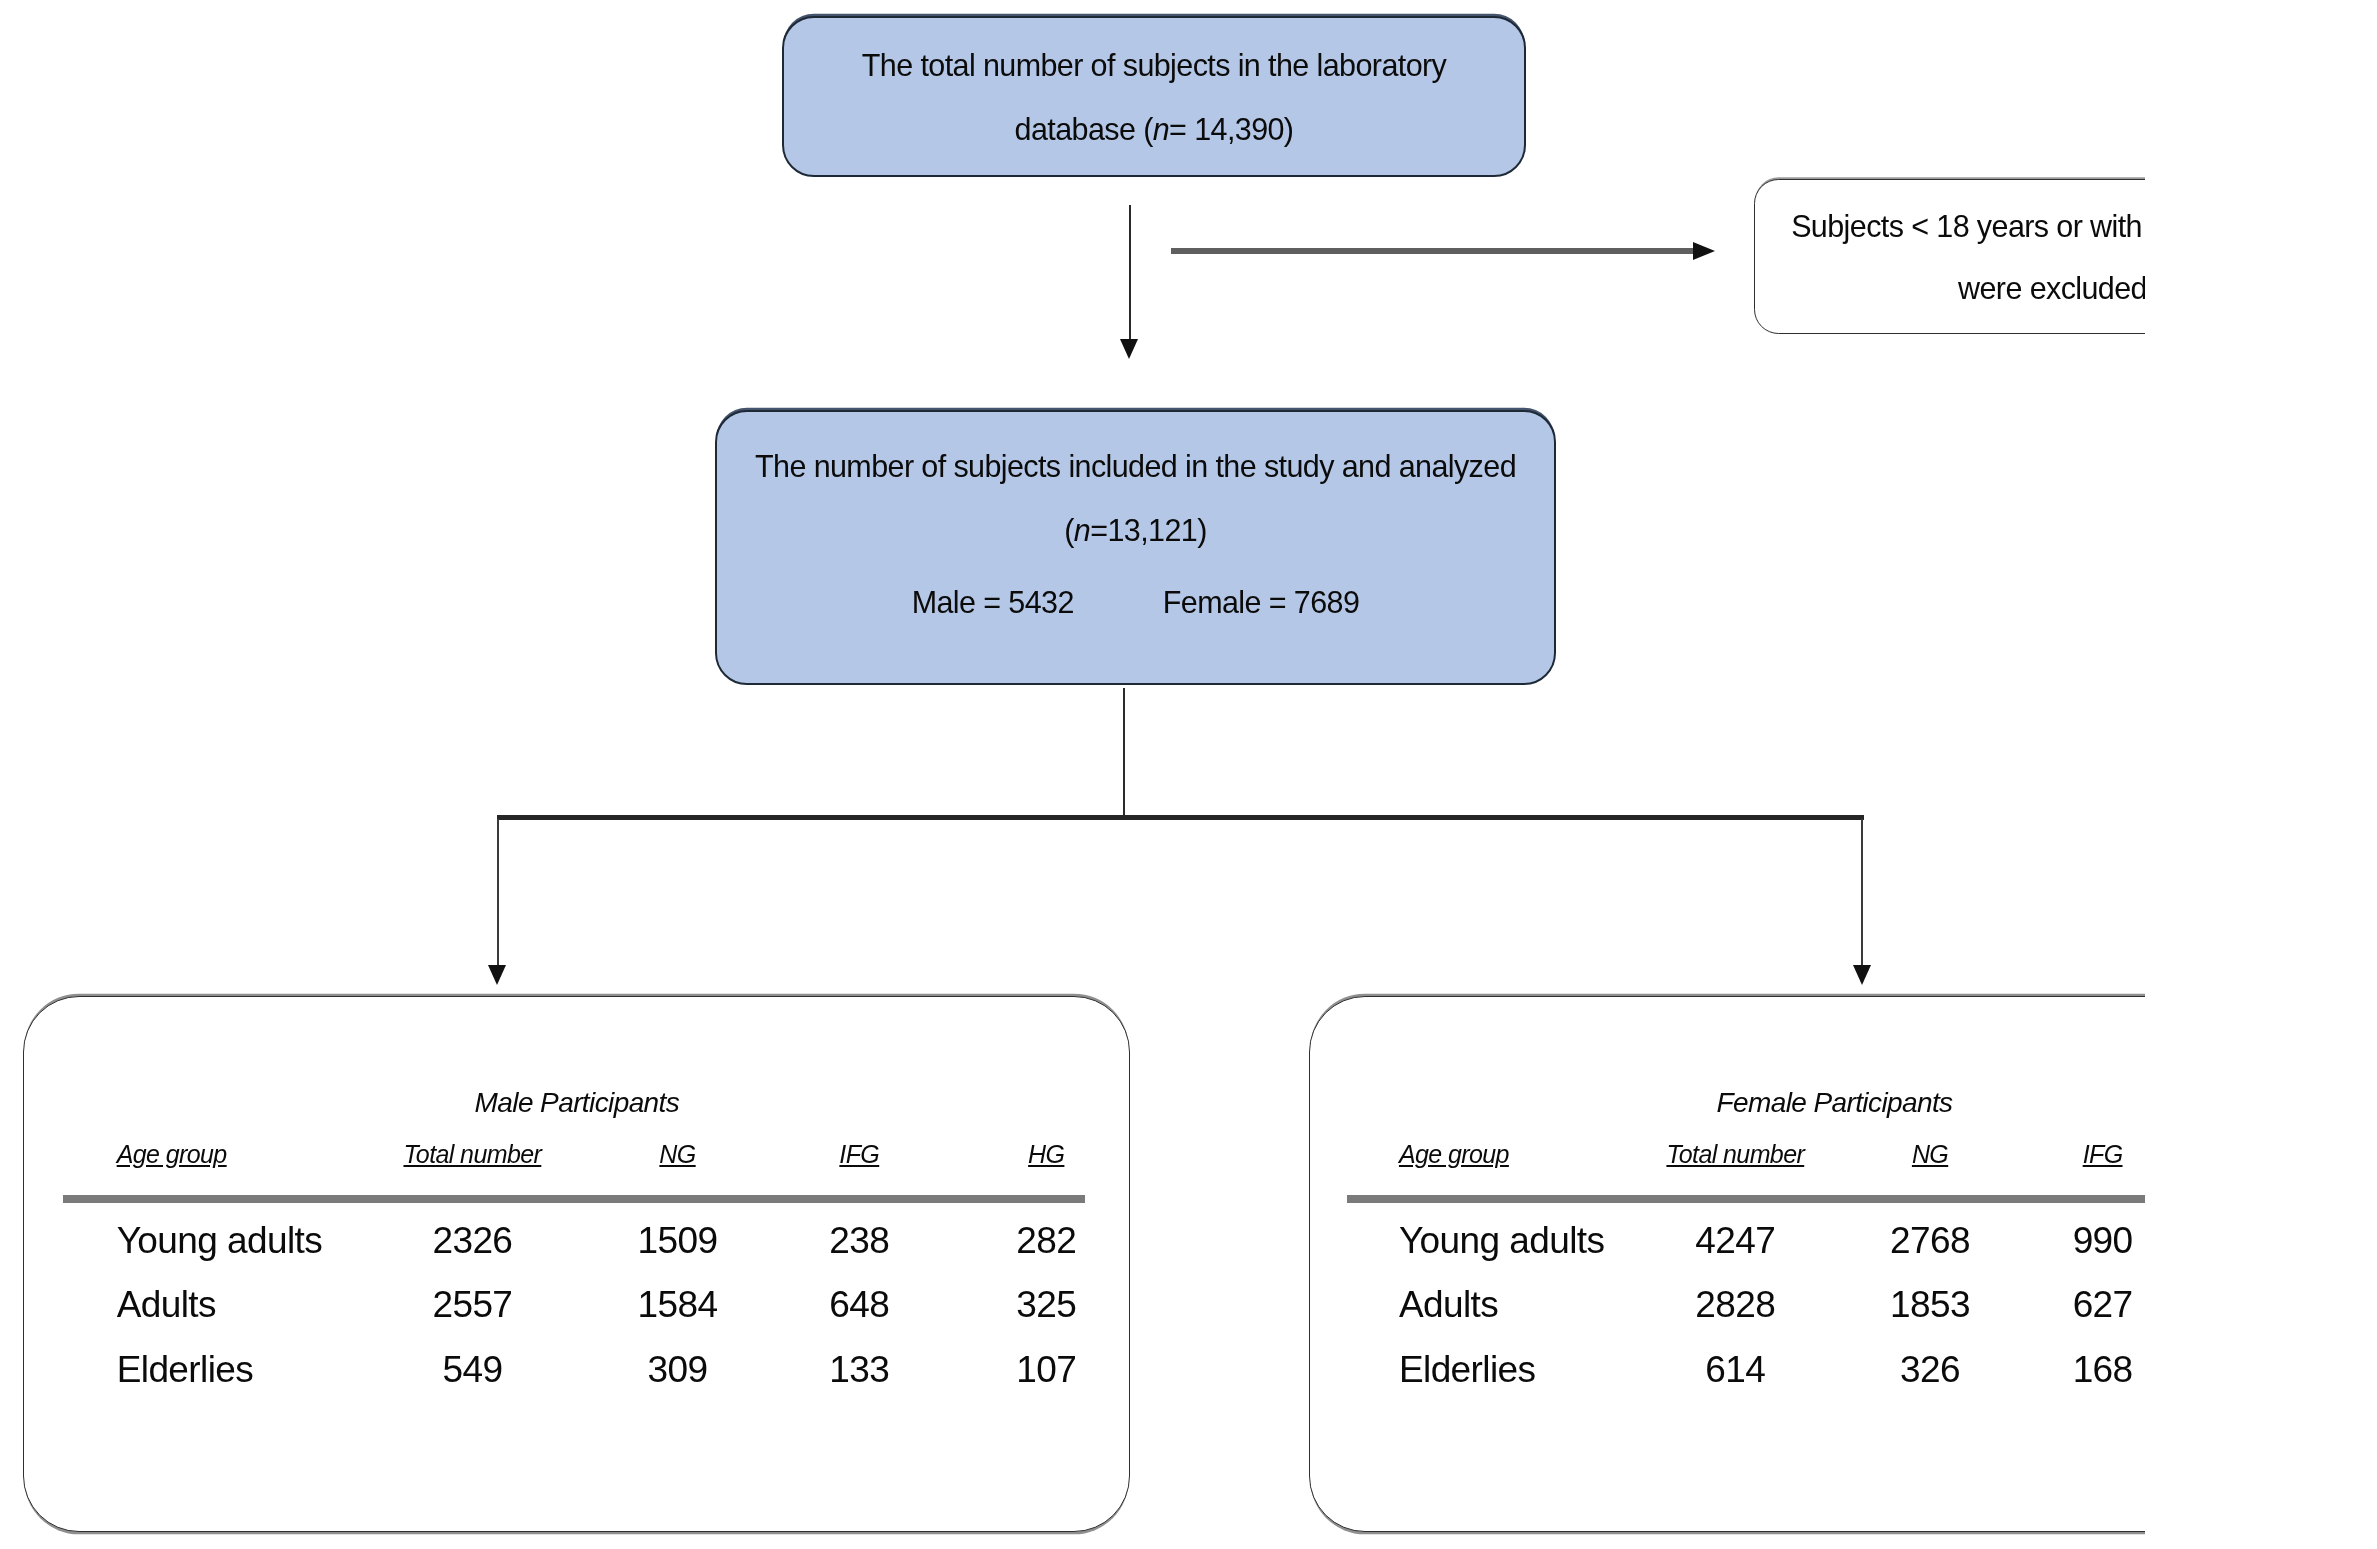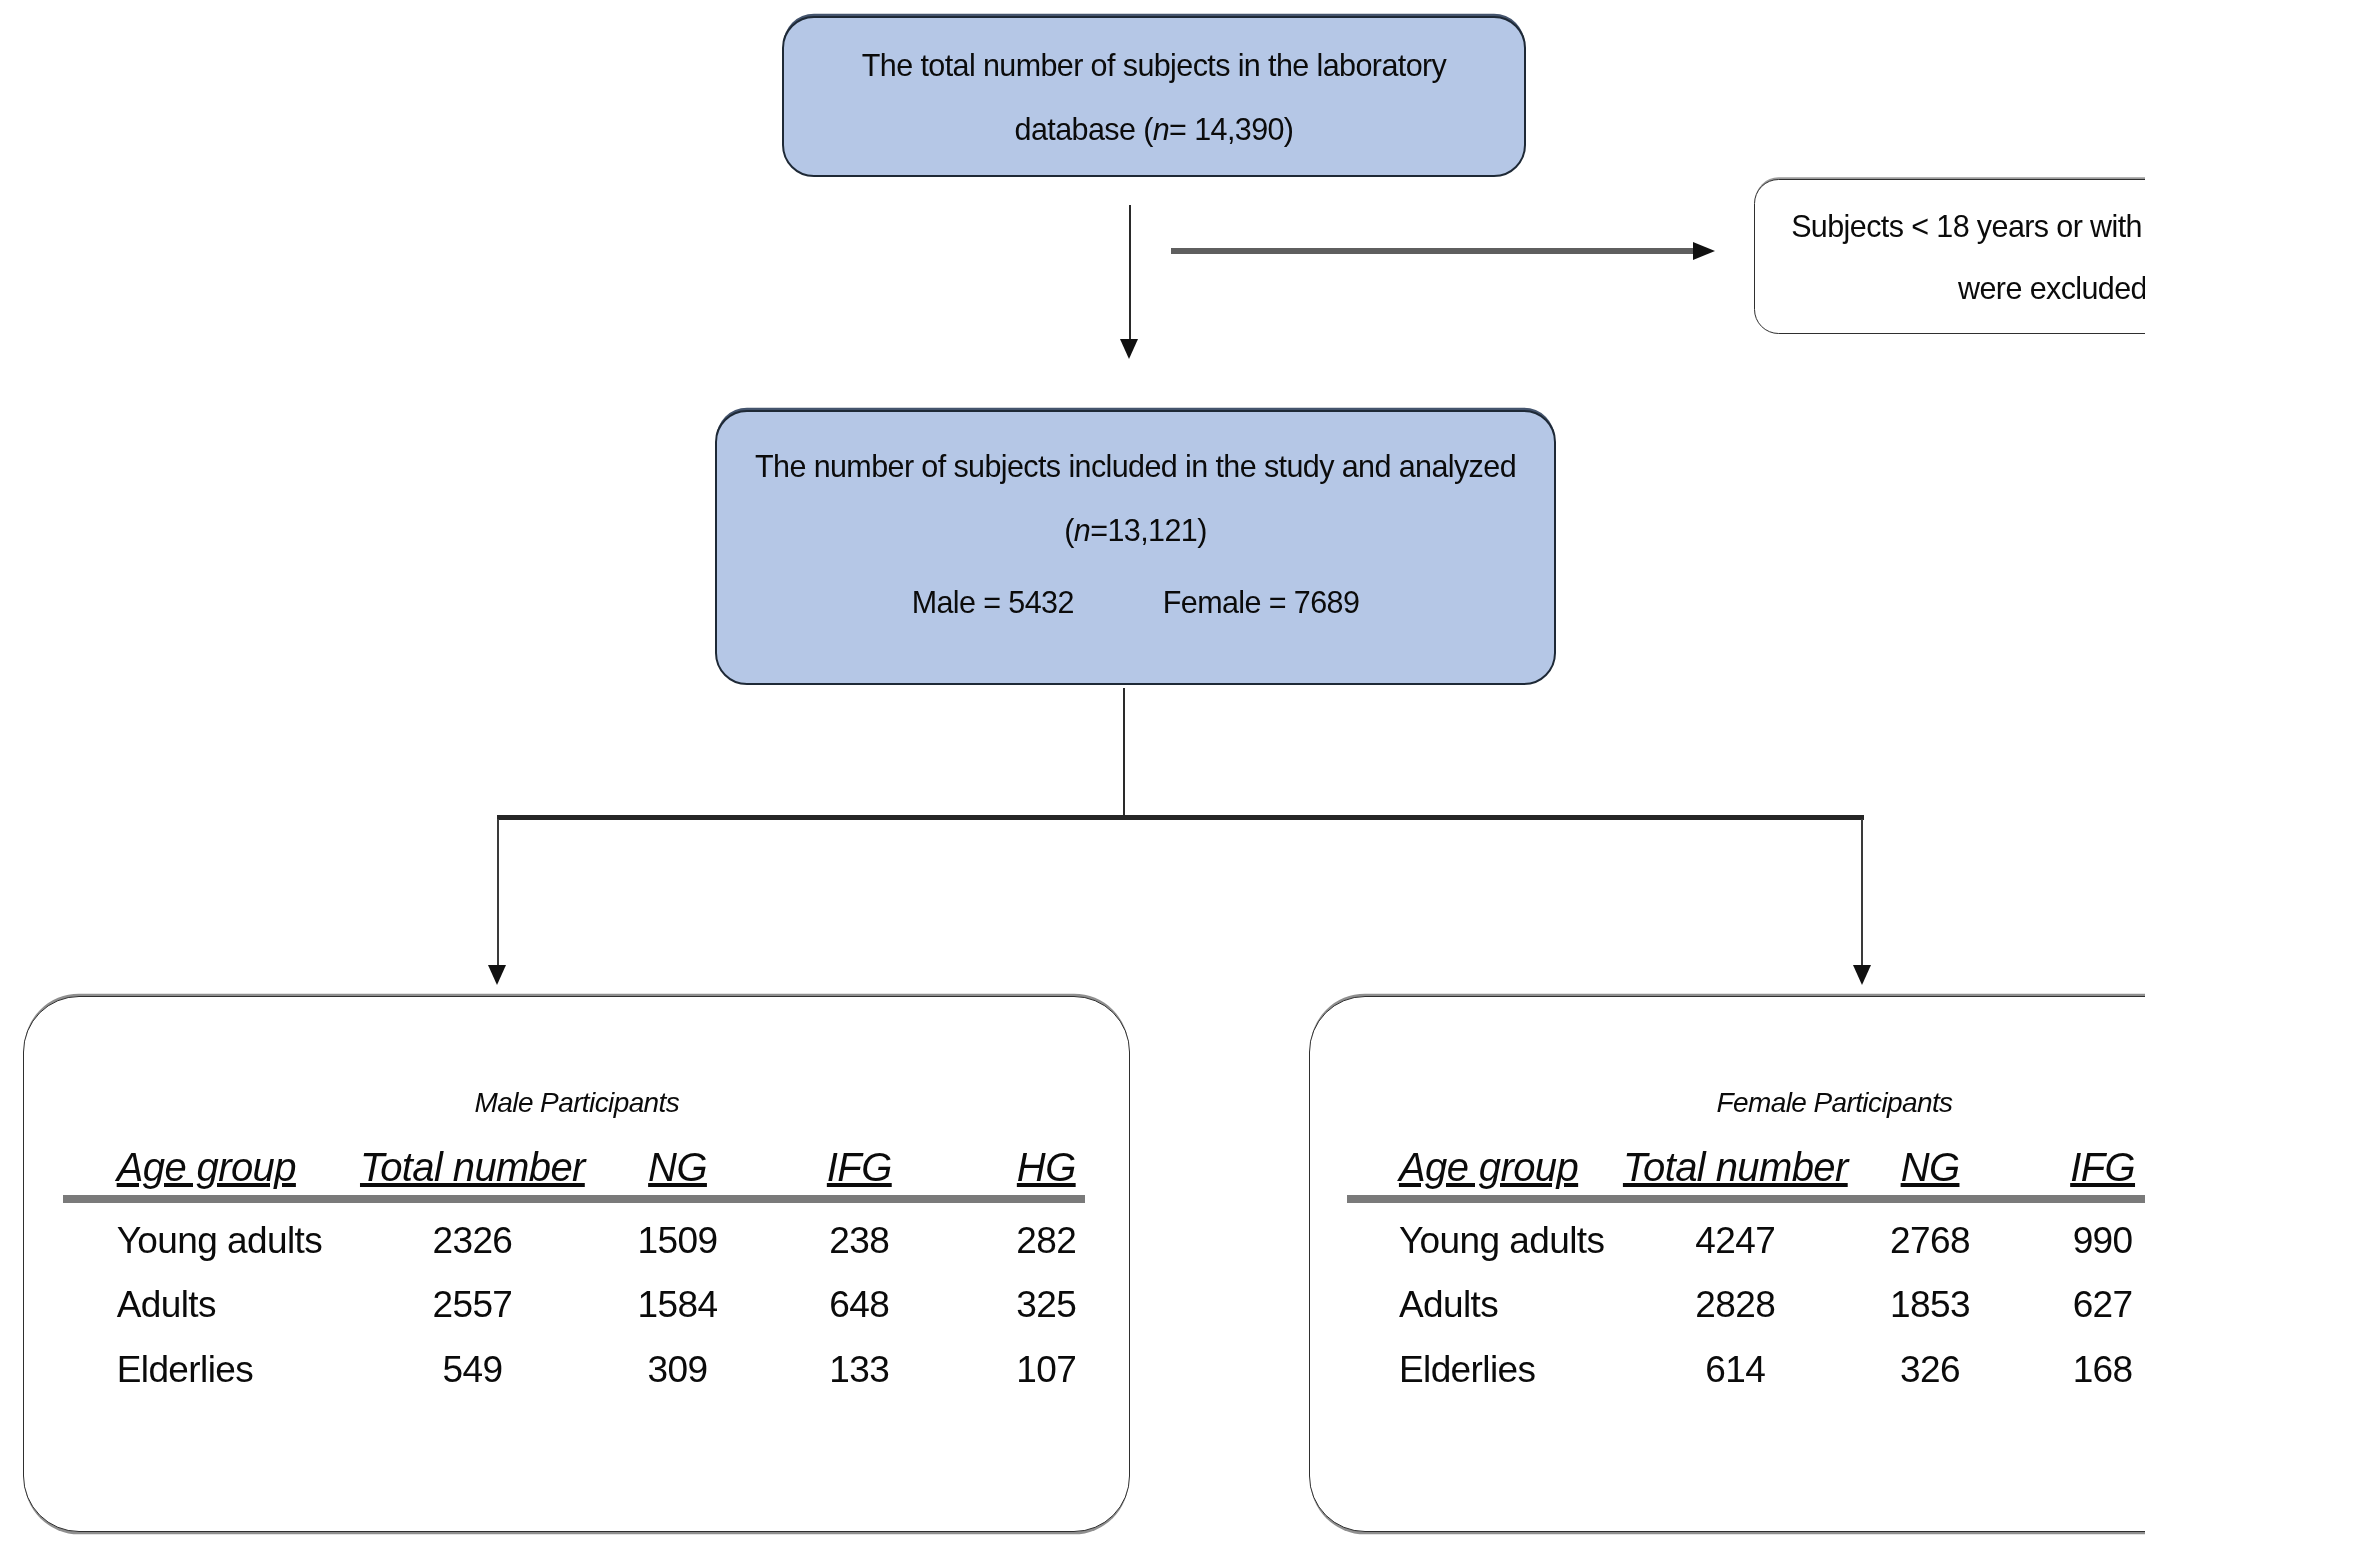--- a/index.html
+++ b/index.html
@@ -71,21 +71,21 @@
   #male-box{left:23.4px;top:996px;width:1107px;height:536px;}
   #female-box{left:1309px;top:996px;width:1051px;height:536px;}
   .table-title{
     position:absolute;left:0;top:76px;width:100%;height:59px;line-height:59px;
     text-align:center;font-size:28px;font-style:italic;letter-spacing:-0.6px;
   }
   .thead,.trow{
     position:absolute;left:6%;width:94%;
     display:grid;grid-template-columns:24.5% 24.5% 15% 20% 16%;
   }
-  .thead{top:144px;height:53px;line-height:53px;font-size:40px;font-style:italic;}
+  .thead{top:131px;height:53px;line-height:53px;font-size:25px;font-style:italic;}
   .th{text-decoration:underline;}
   .th,.td{text-align:center;letter-spacing:-0.6px;white-space:nowrap;}
   .c0{text-align:left;padding-left:26px;}
   .header-rule{
     position:absolute;left:3.5%;top:198px;width:92.5%;height:7.6px;background:#7a7a7a;
   }
   .trow{height:59px;line-height:59px;font-size:37px;}
   .trow.r0{top:214px}.trow.r1{top:278px}.trow.r2{top:343px}
 </style>
 </head>

